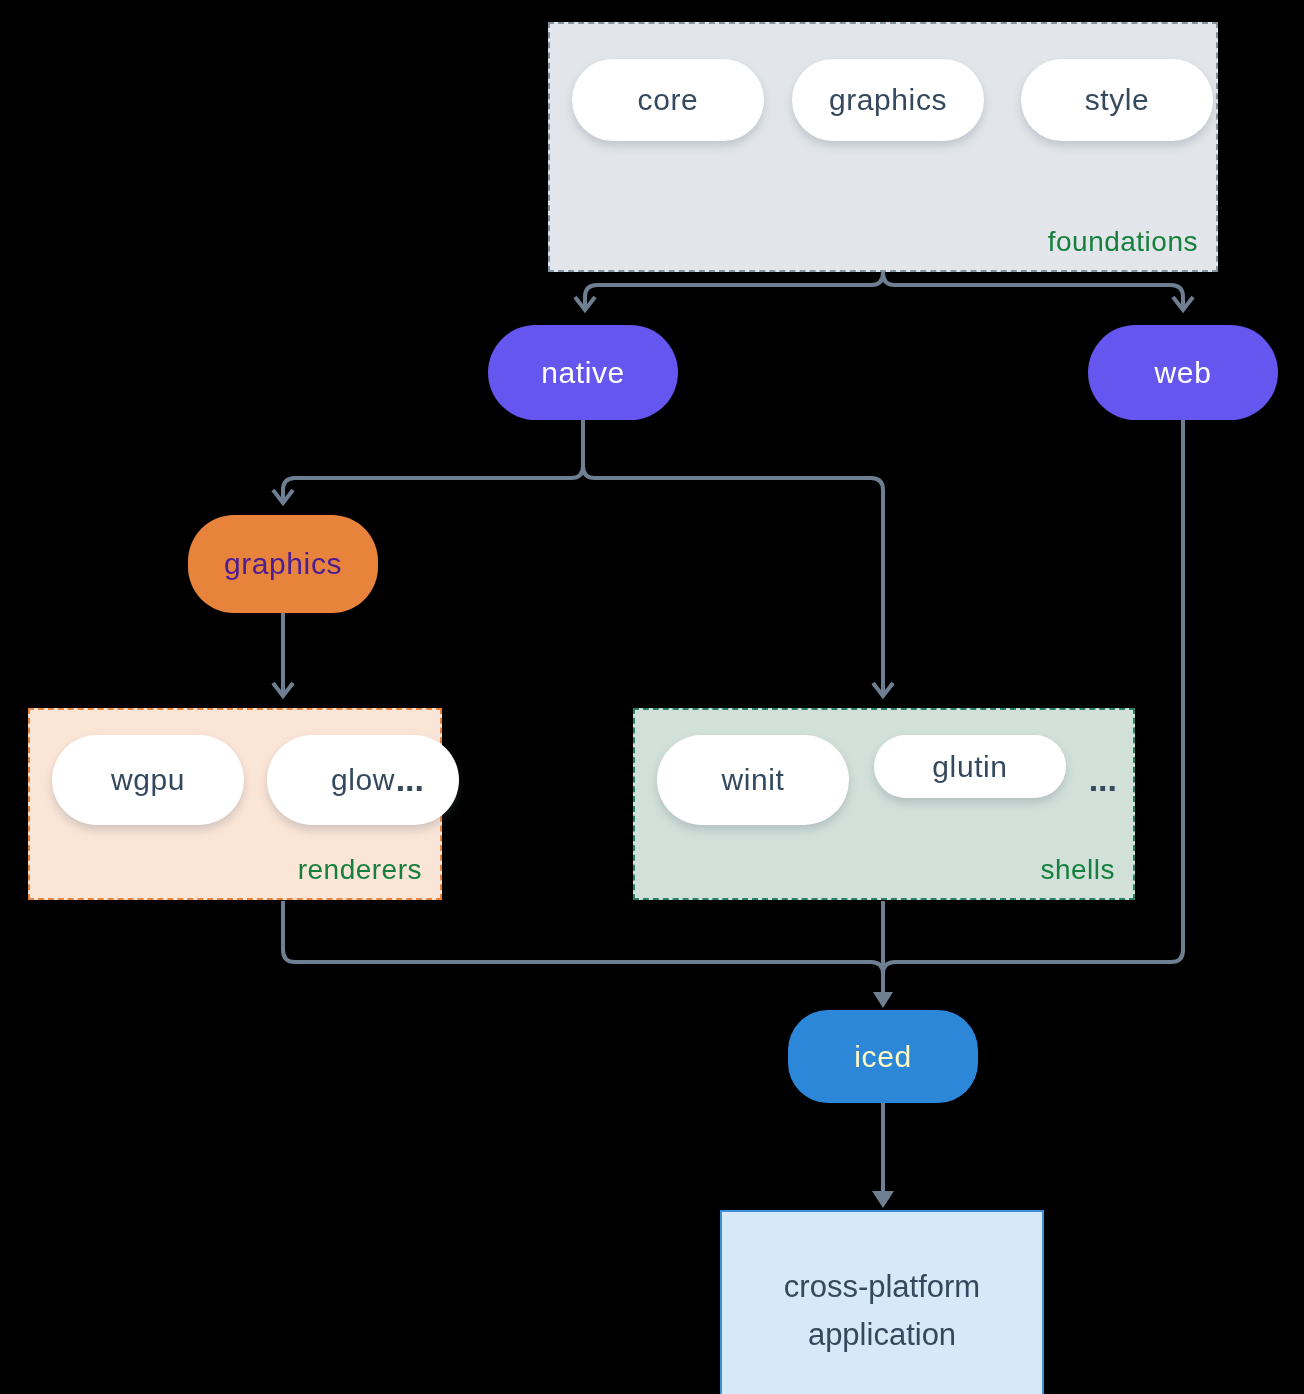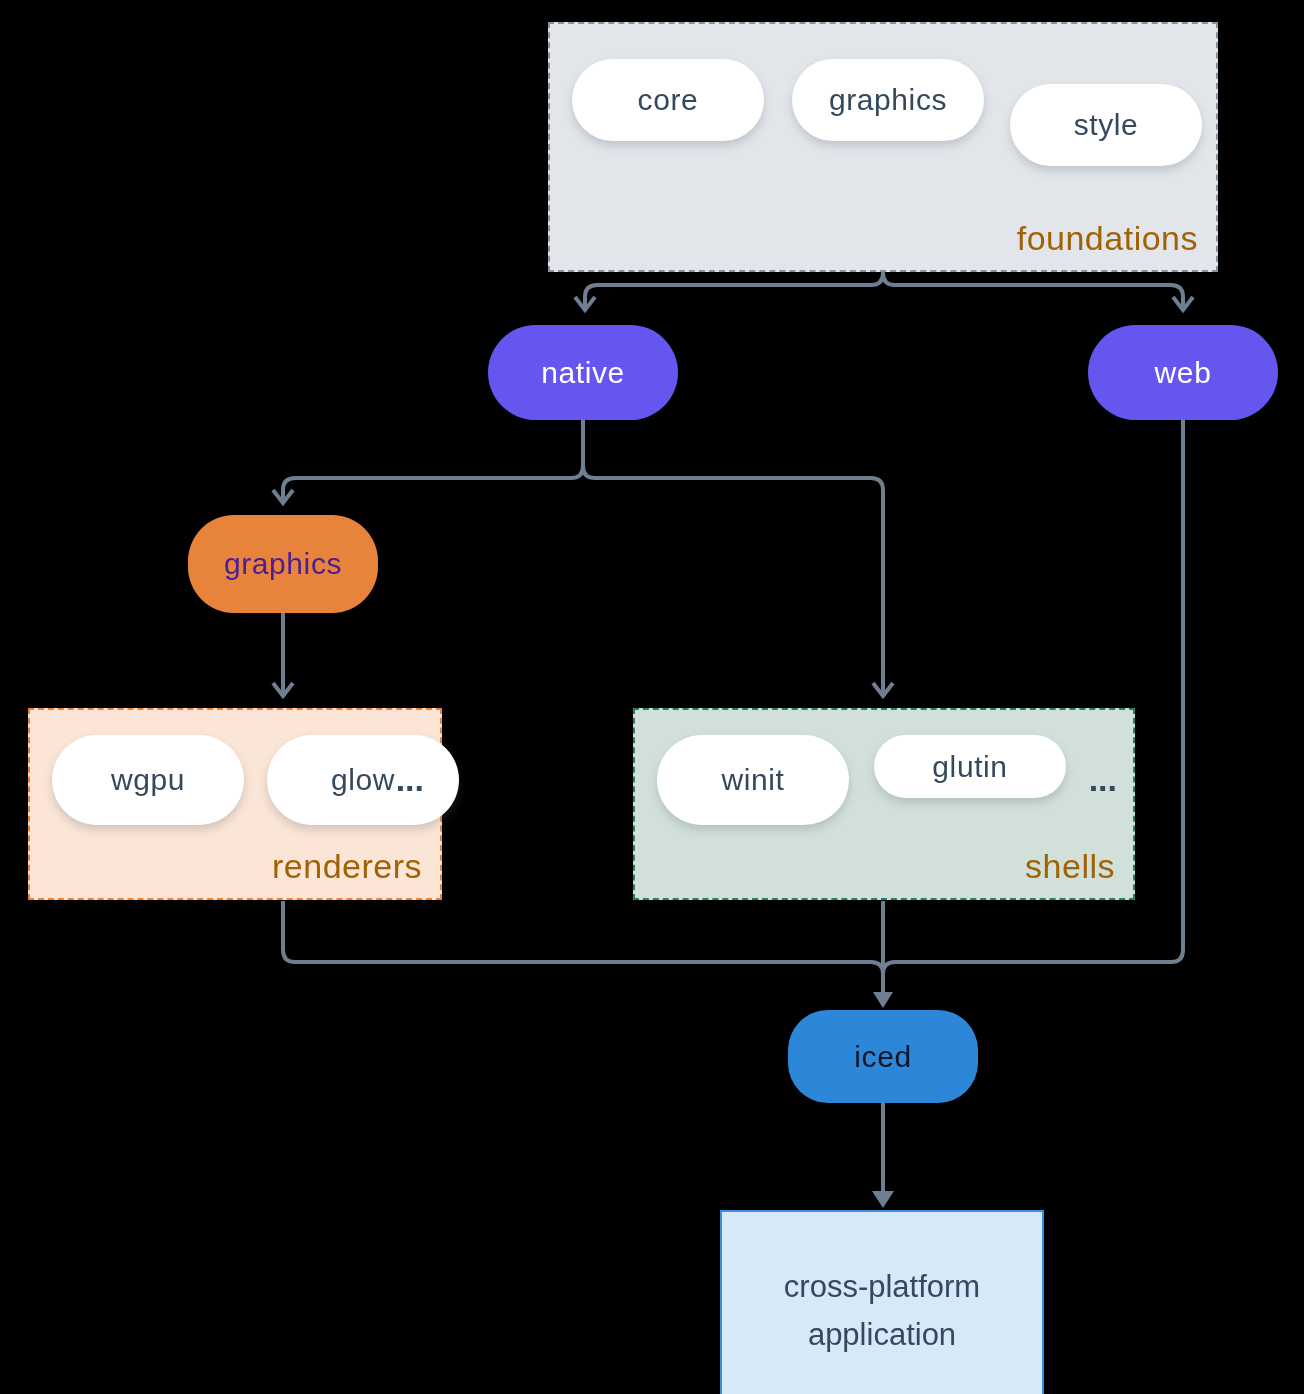--- a/index.html
+++ b/index.html
@@ -36,22 +36,22 @@
     stroke: none;
   }
   .group {
     position: absolute;
     box-sizing: border-box;
   }
   .group-label {
     position: absolute;
     right: 18px;
     bottom: 12px;
-    font-size: 34px;
-    color: #a16207;
+    font-size: 28px;
+    color: #15803d;
     letter-spacing: 0.5px;
   }
   .pill {
     position: absolute;
     display: flex;
     align-items: center;
     justify-content: center;
     font-size: 30px;
     letter-spacing: 0.6px;
   }
@@ -66,21 +66,21 @@
     color: #ffffff;
     border-radius: 48px;
   }
   .pill-orange {
     background: #e8833c;
     color: #4c1d95;
     border-radius: 46px;
   }
   .pill-blue {
     background: #2d87d8;
-    color: #0f172a;
+    color: #fef9c3;
     border-radius: 40px;
   }
   .ellipsis {
     position: absolute;
     font-size: 34px;
     font-weight: bold;
     color: #35495e;
   }
   #group-foundations {
     left: 548px; top: 22px;
@@ -148,21 +148,21 @@
     <polygon class="arrow-solid" points="872,1191 894,1191 883,1208"></polygon>
   </svg>
 
   <div id="group-foundations" class="group">
     <div class="pill pill-white" style="left:22px; top:35px; width:192px; height:82px;">
       <span>core</span>
     </div>
     <div class="pill pill-white" style="left:242px; top:35px; width:192px; height:82px;">
       <span>graphics</span>
     </div>
-    <div class="pill pill-white" style="left:460px; top:35px; width:192px; height:82px;margin-top:25px;">
+    <div class="pill pill-white" style="left:471px; top:35px; width:192px; height:82px;">
       <span>style</span>
     </div>
     <span class="group-label">foundations</span>
   </div>
 
   <div class="pill pill-purple" style="left:488px; top:325px; width:190px; height:95px;">
     <span>native</span>
   </div>
   <div class="pill pill-purple" style="left:1088px; top:325px; width:190px; height:95px;align-items:center;">
     <span>web</span>

